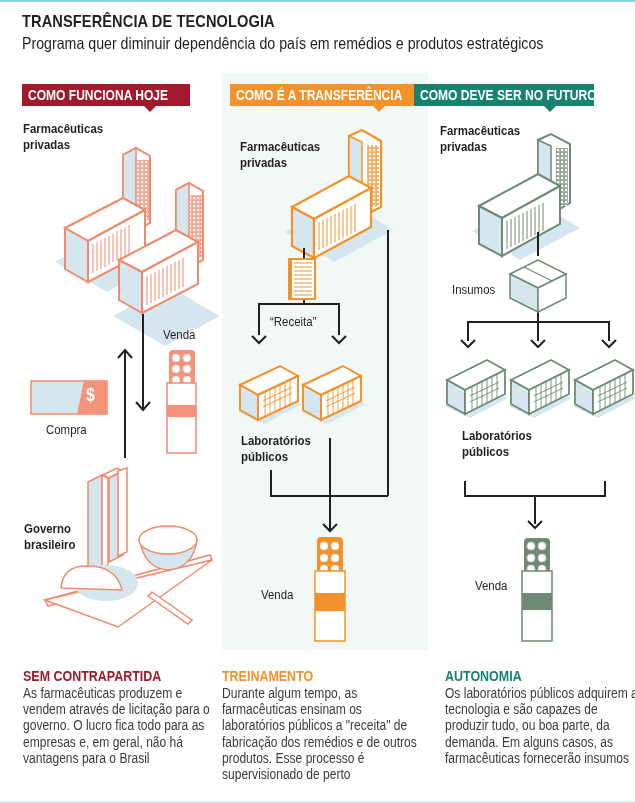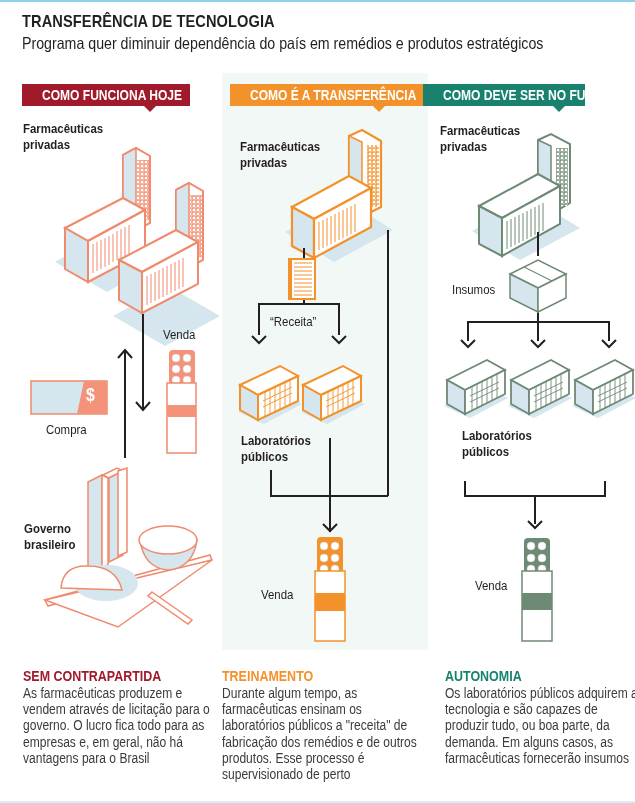--- a/index.html
+++ b/index.html
@@ -21,32 +21,32 @@
     font-size: 16.5px; color: #231f20;
     transform: scaleX(0.86); transform-origin: left top; white-space: nowrap;
   }
   .mid-panel {
     position: absolute; left: 222px; top: 73px; width: 206px; height: 577px;
     background: #f2f8f5;
   }
   .col-tag {
     position: absolute; top: 84px; height: 22px;
     color: #fff; font-weight: bold; font-size: 14px; line-height: 22px;
-    white-space: nowrap; padding: 0 20px; box-sizing: border-box;
+    white-space: nowrap; padding: 0 6px; box-sizing: border-box;
   }
   .col-tag span { display: inline-block; transform: scaleX(0.86); transform-origin: left center; }
   .col-tag .notch {
     position: absolute; bottom: -6px; width: 0; height: 0;
     border-left: 6px solid transparent; border-right: 6px solid transparent;
   }
   .tag-red { left: 22px; width: 168px; background: #a11a2c; }
   .tag-red .notch { left: 122px; border-top: 6px solid #a11a2c; }
   .tag-orange { left: 230px; width: 200px; background: #f3922a; }
   .tag-orange .notch { left: 143px; border-top: 6px solid #f3922a; }
-  .tag-green { left: 423px; width: 162px; background: #18826f; }
+  .tag-green { left: 414px; width: 180px; background: #18826f; }
   .tag-green .notch { left: 130px; border-top: 6px solid #18826f; }
 
   .label {
     position: absolute; font-size: 13px; line-height: 16px; white-space: nowrap;
     transform: scaleX(0.88); transform-origin: left top;
   }
   .label.bold { font-weight: bold; }
 
   svg.art { position: absolute; left: 0; top: 0; width: 635px; height: 803px; }
 

